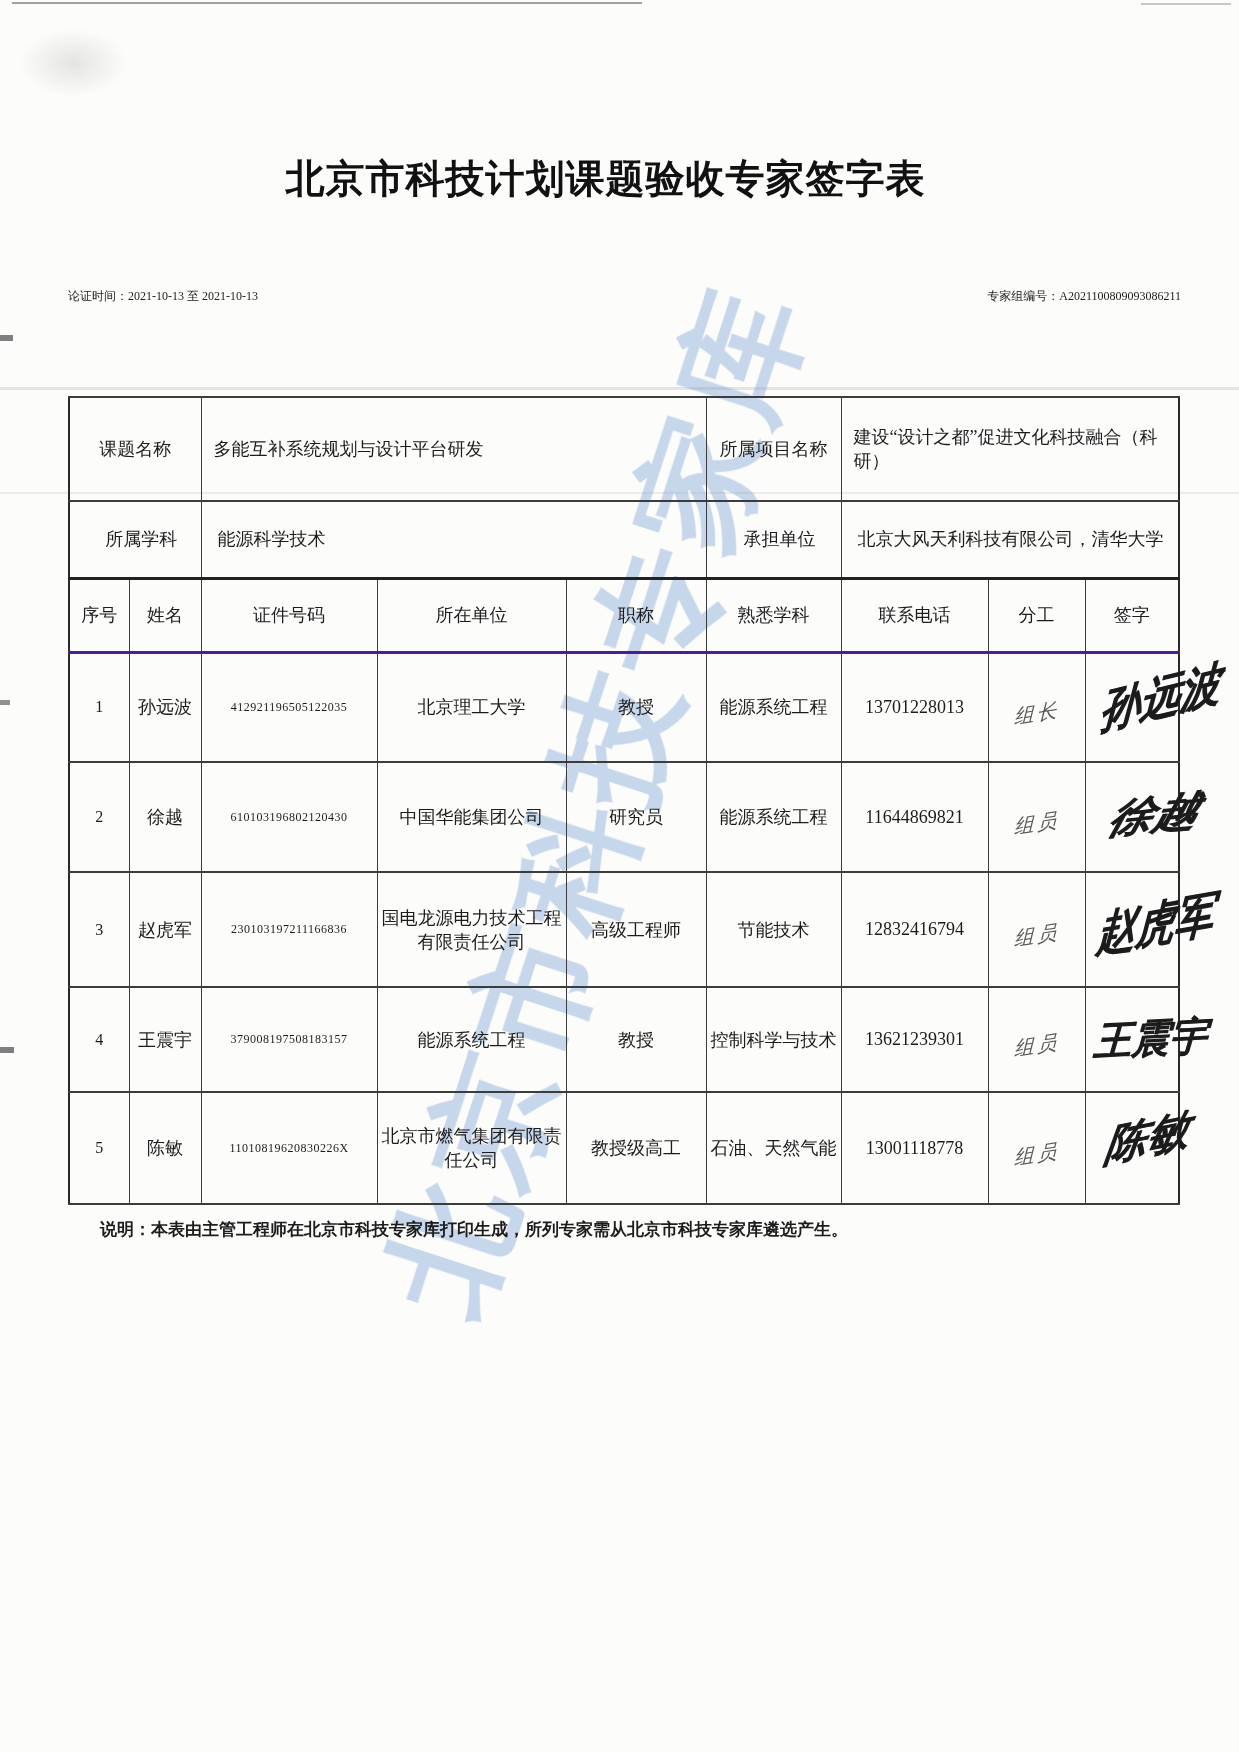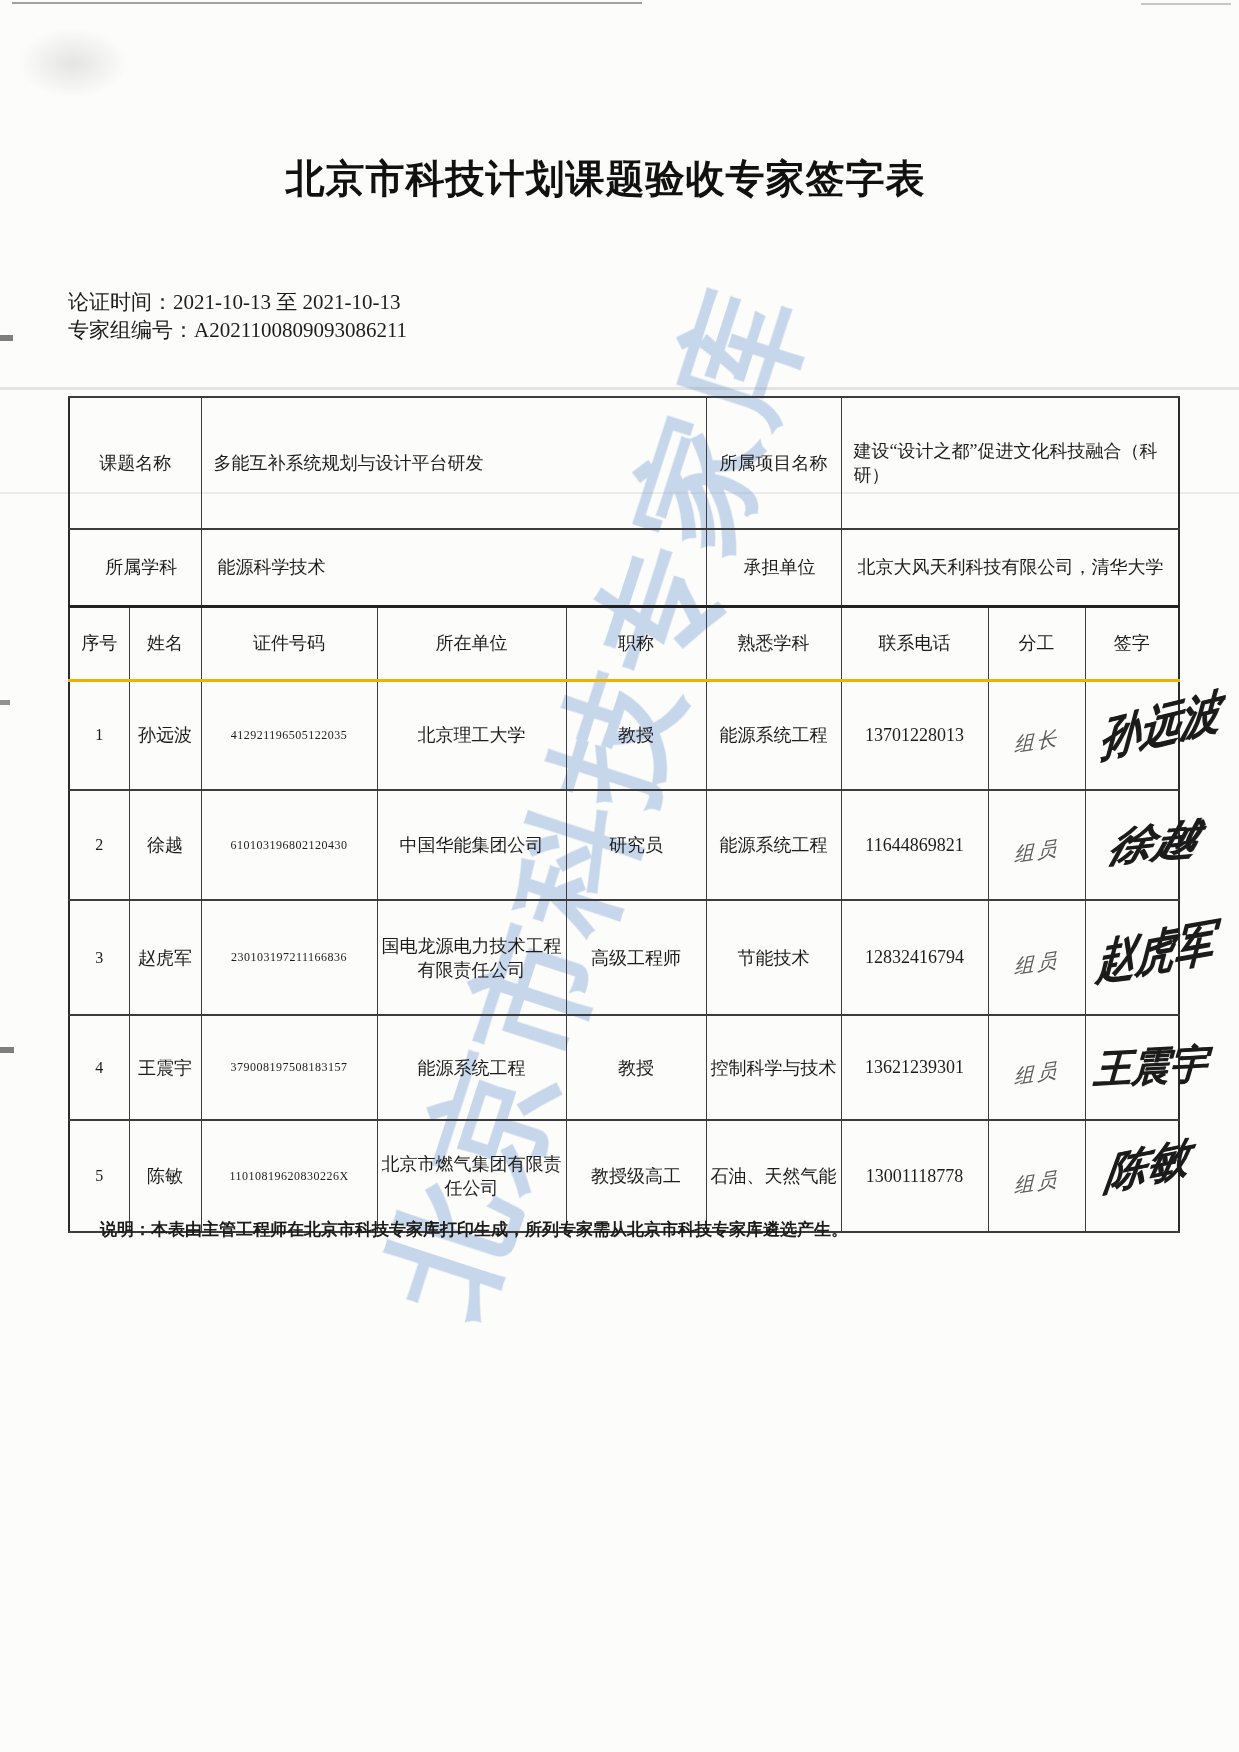--- a/index.html
+++ b/index.html
@@ -38,23 +38,22 @@
     letter-spacing:1px;
     color:#111;
     transform:translateX(-14px);
     z-index:3;
   }
   
   .meta{
     position:absolute;
     top:288px;left:68px;right:58px;
     display:flex;justify-content:space-between;
-    font-size:21px;
-    z-index:3;
-    flex-direction:column;
+    font-size:12px;
+    z-index:3;
   }
   .meta .chunk{white-space:nowrap;}
   
   .form-table{
     position:absolute;
     top:396px;left:68px;
     width:1110px;
     border-collapse:collapse;
     table-layout:fixed;
     font-size:18px;
@@ -65,24 +64,24 @@
     border:1px solid #3c3c3c;
     border-top-width:2px;border-bottom-width:2px;
     text-align:center;
     vertical-align:middle;
     font-weight:normal;
     padding:2px 4px;
     overflow:visible;
     background:transparent;
   }
   .form-table{border:2px solid #2a2a2a;}
-  tr.info-row-1{height:132px;}
+  tr.info-row-1{height:104px;}
   tr.info-row-2{height:77px;}
   tr.header-row{height:74px;}
-  tr.header-row th{border-bottom:3px solid #eab308;}
+  tr.header-row th{border-bottom:3px solid #4c1d95;}
   tr.info-row-2 td{border-bottom:3px solid #222;padding-left:16px;}
   tbody.rows tr:nth-child(1){height:110px;}
   tbody.rows tr:nth-child(2){height:110px;}
   tbody.rows tr:nth-child(3){height:115px;}
   tbody.rows tr:nth-child(4){height:105px;}
   tbody.rows tr:nth-child(5){height:112px;}
   td.val-left{text-align:left;padding-left:12px;padding-right:10px;}
   td.c-id{font-size:12px;letter-spacing:0.5px;}
   td.c-no{font-size:16px;}
   

